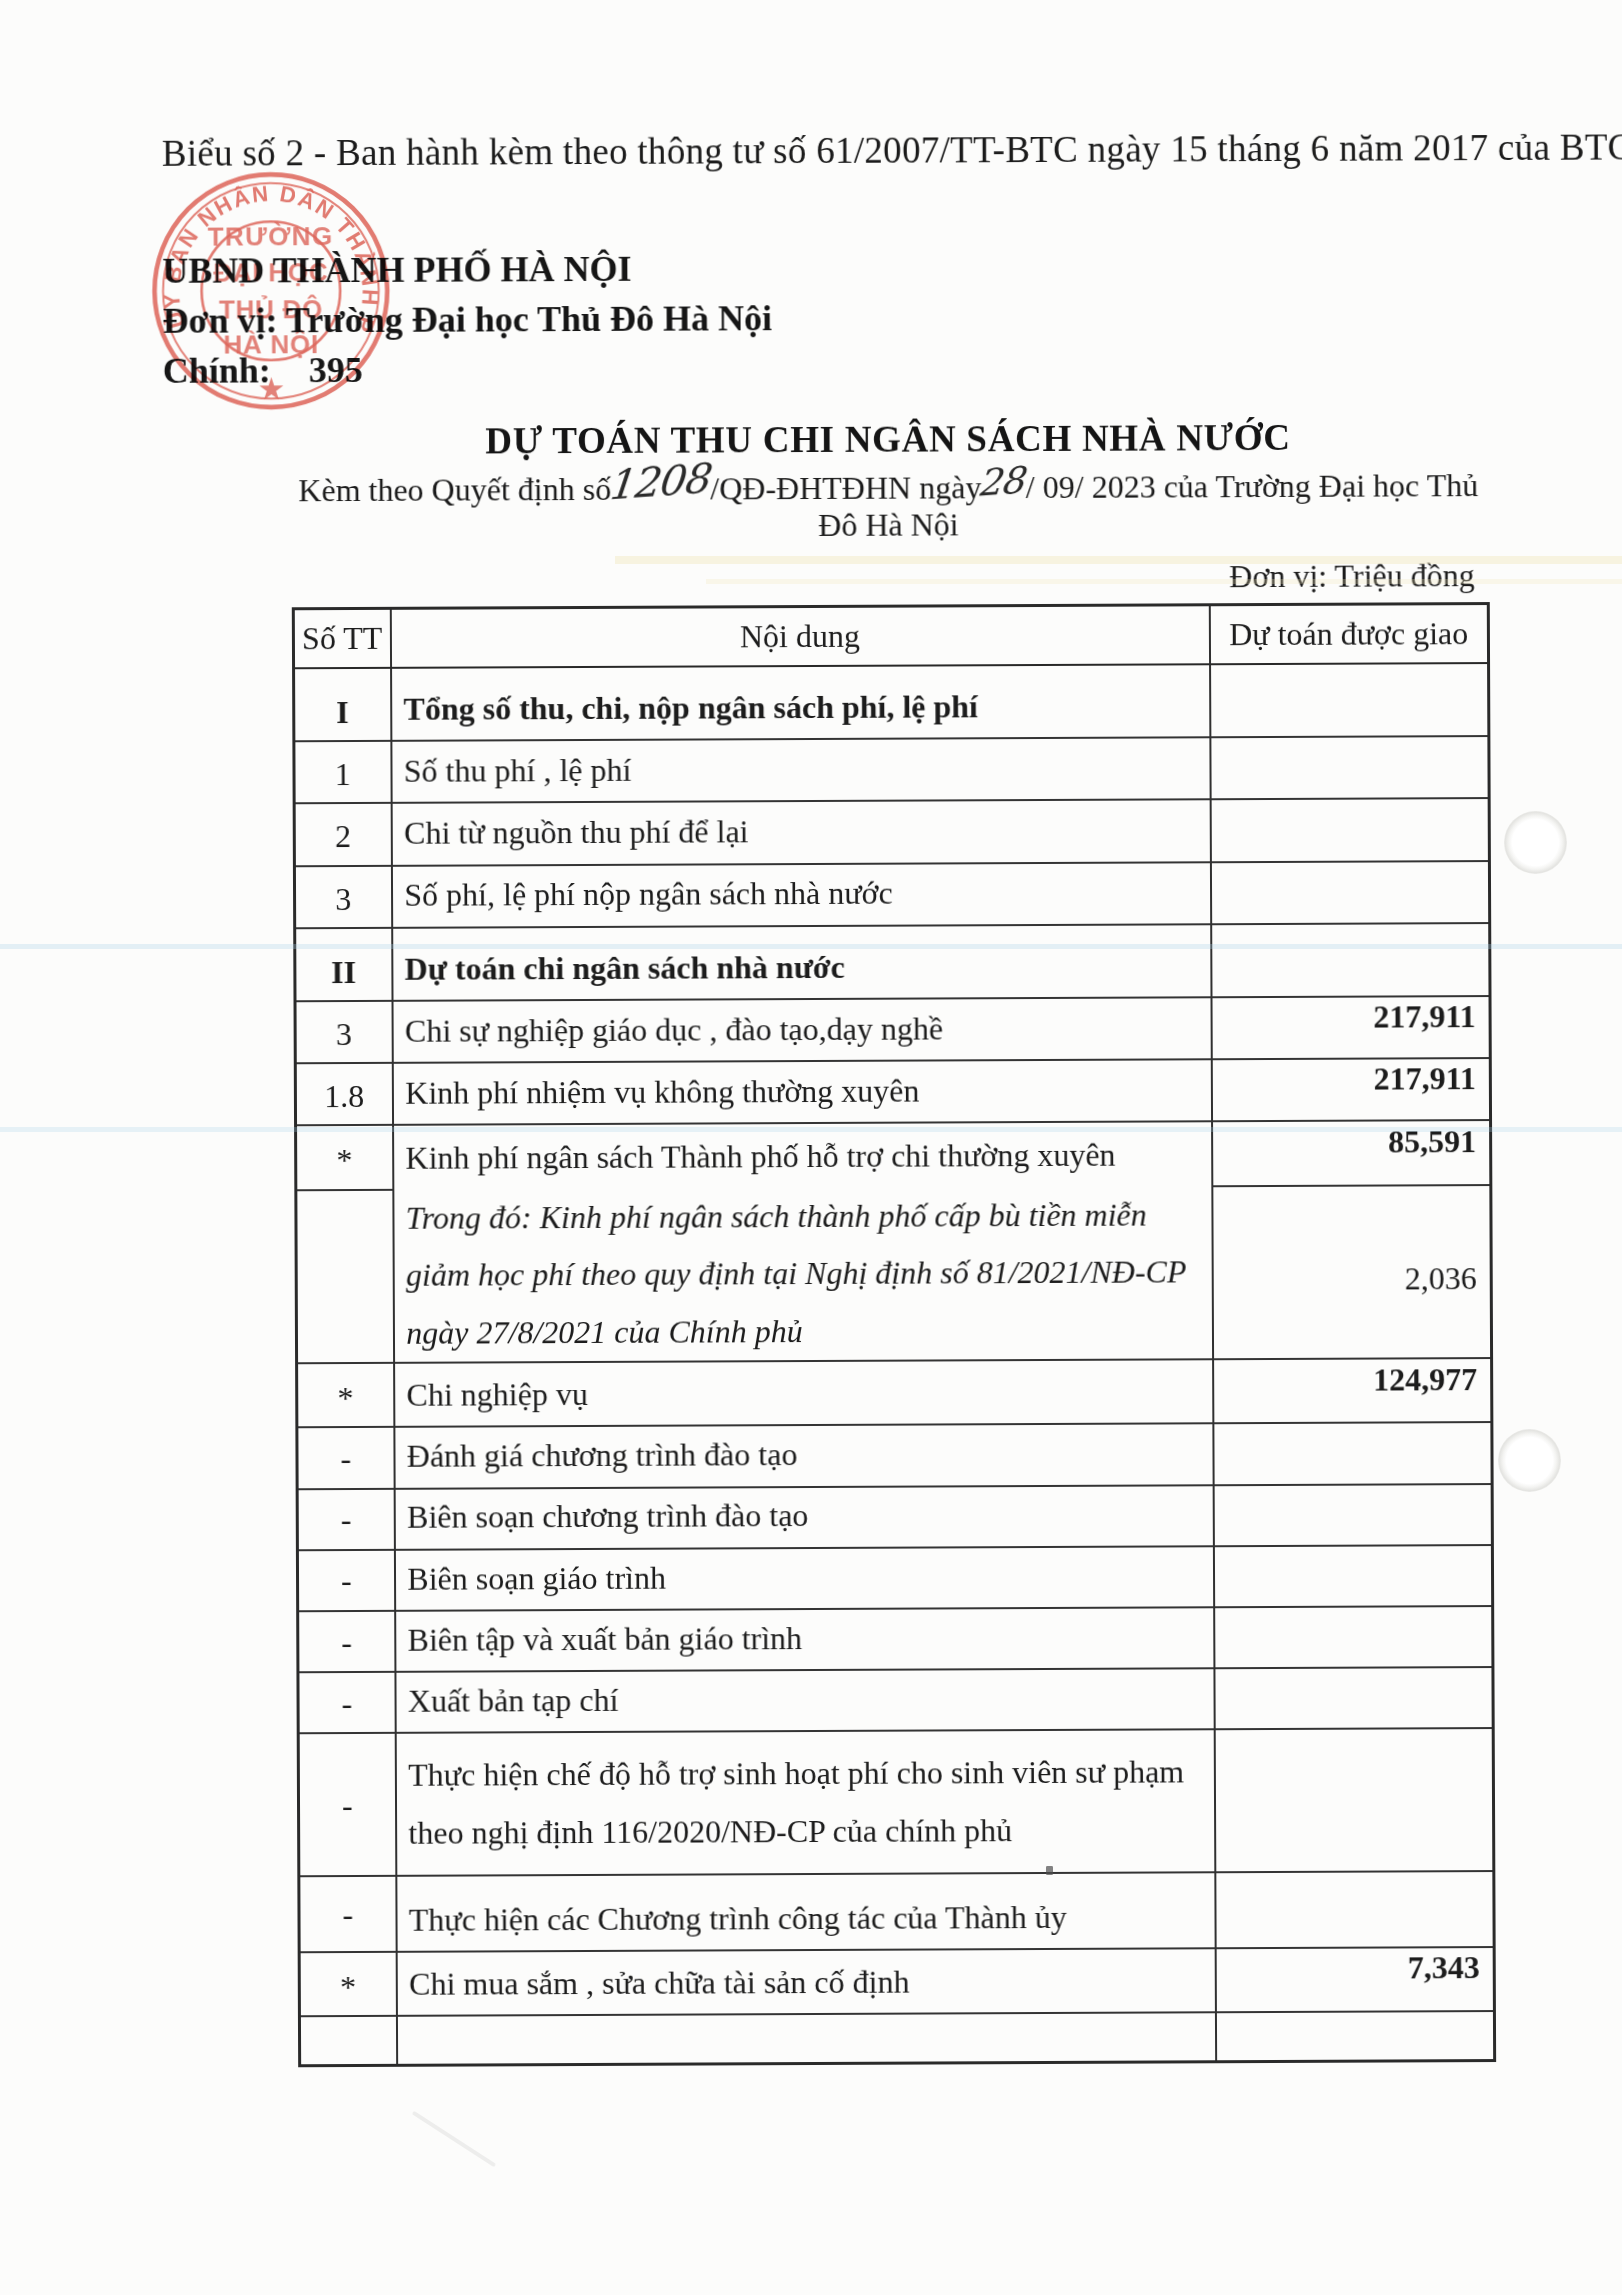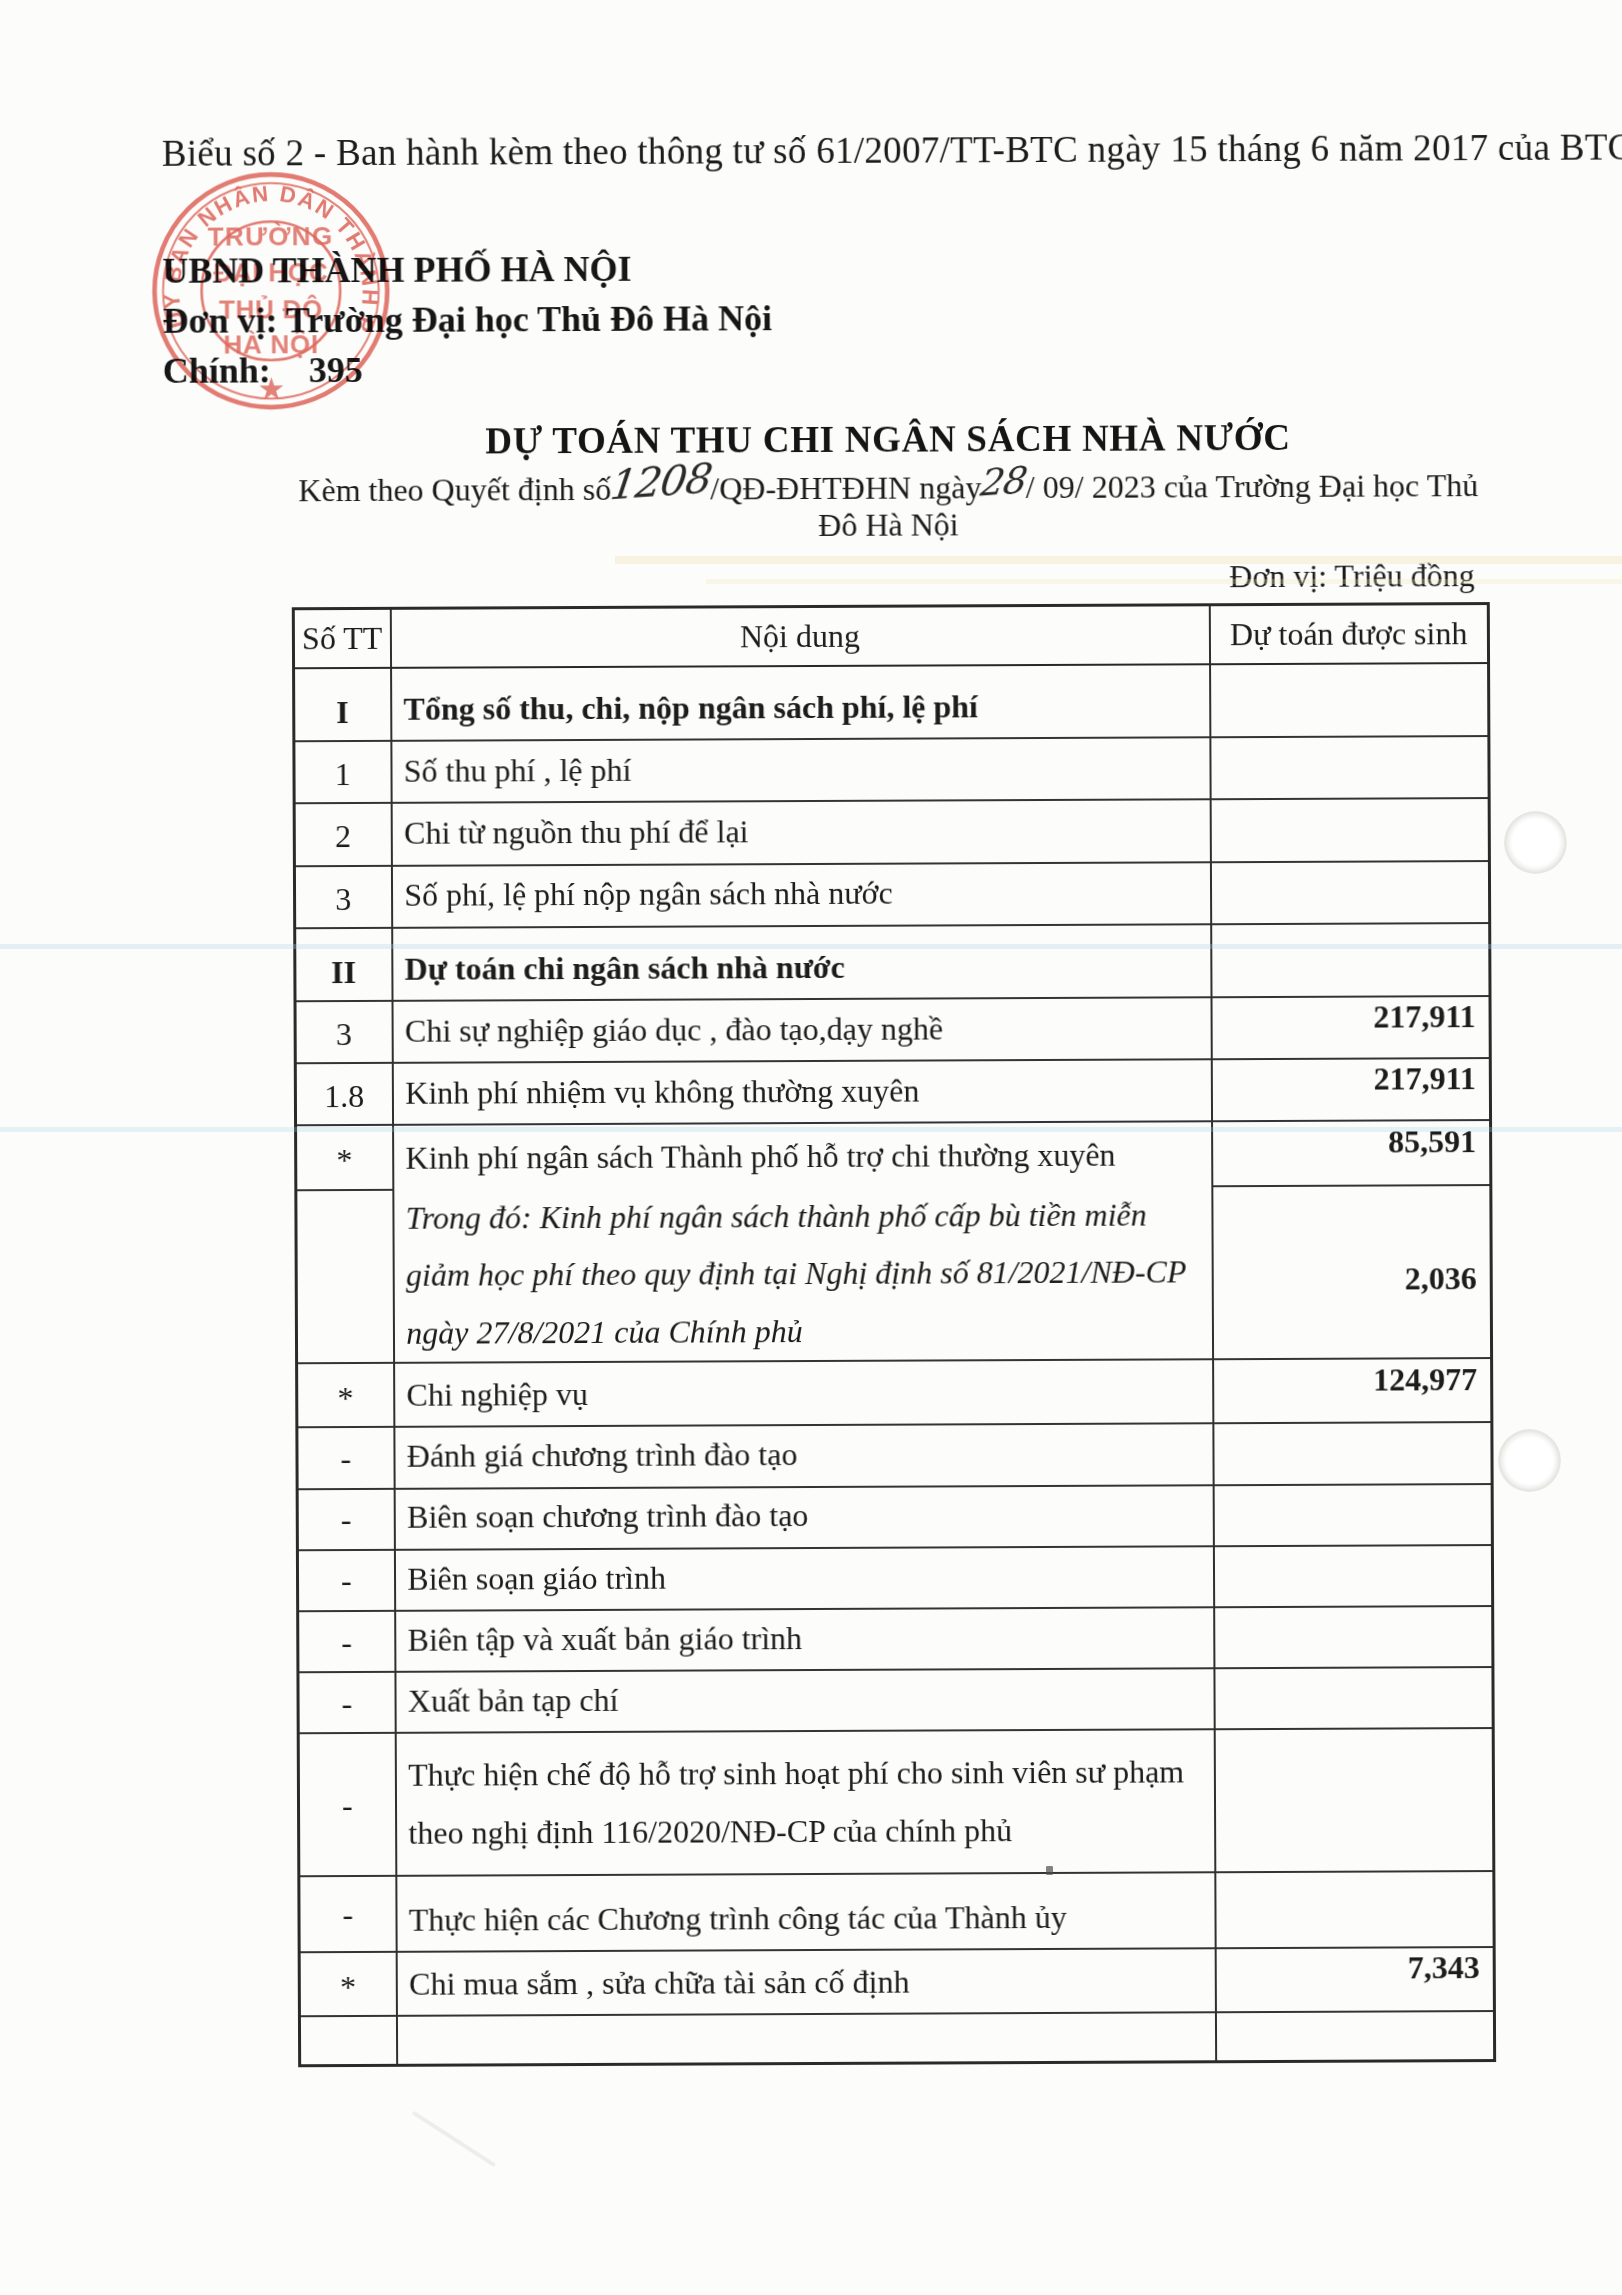--- a/index.html
+++ b/index.html
@@ -58,21 +58,21 @@
   .c-content{text-align:left;vertical-align:bottom;padding:0 11.8px 9.2px 11.8px;line-height:1.35;}
   .c-value{text-align:right;vertical-align:top;padding:1.3px 13px 0 0;font-weight:bold;}
   tr.k-section td{height:61px;}
   tr.k-section .c-no,tr.k-section .c-content{font-weight:bold;}
   tr.k-num td{height:50px;}
   tr.k-star td{height:52px;}
   tr.k-dash td{height:50px;}
   tr.k-dash .c-no{vertical-align:middle;padding-bottom:0;}
   tr.k-note td{height:156px;vertical-align:middle;}
   tr.k-note .c-content{font-style:italic;font-weight:normal;line-height:1.8;padding-bottom:0;}
-  tr.k-note .c-value{vertical-align:middle;font-weight:bold;padding-top:14px;}
+  tr.k-note .c-value{vertical-align:middle;font-weight:normal;padding-top:14px;}
   tr.k-note .c-no{vertical-align:middle;padding-bottom:0;}
   tr.k-note .c-content{border-top:none !important;}
   tr.k-dash-tall td{height:139px;vertical-align:middle;}
   tr.k-dash-tall .c-no{padding-bottom:0;}
   tr.k-dash-tall .c-content{padding-bottom:0;line-height:1.8;}
   tr.k-dash-med td{height:65px;}
   tr.k-dash-med .c-no{vertical-align:middle;padding-bottom:0;}
   tr.k-empty td{height:37px;}
   
   .punch-hole{
@@ -138,21 +138,21 @@
   <table class="budget-table">
     <colgroup>
         <col style="width:97px">
         <col style="width:819px">
         <col style="width:279px">
       </colgroup>
     <thead>
       <tr>
         <th>Số TT</th>
         <th>Nội dung</th>
-        <th>Dự toán được sinh</th>
+        <th>Dự toán được giao</th>
       </tr>
     </thead>
     <tbody>
         <tr class="k-section">
     <td class="c-no">I</td>
     <td class="c-content">Tổng số thu, chi, nộp ngân sách phí, lệ phí</td>
     <td class="c-value"></td>
   </tr>
         <tr class="k-num">
     <td class="c-no">1</td>

